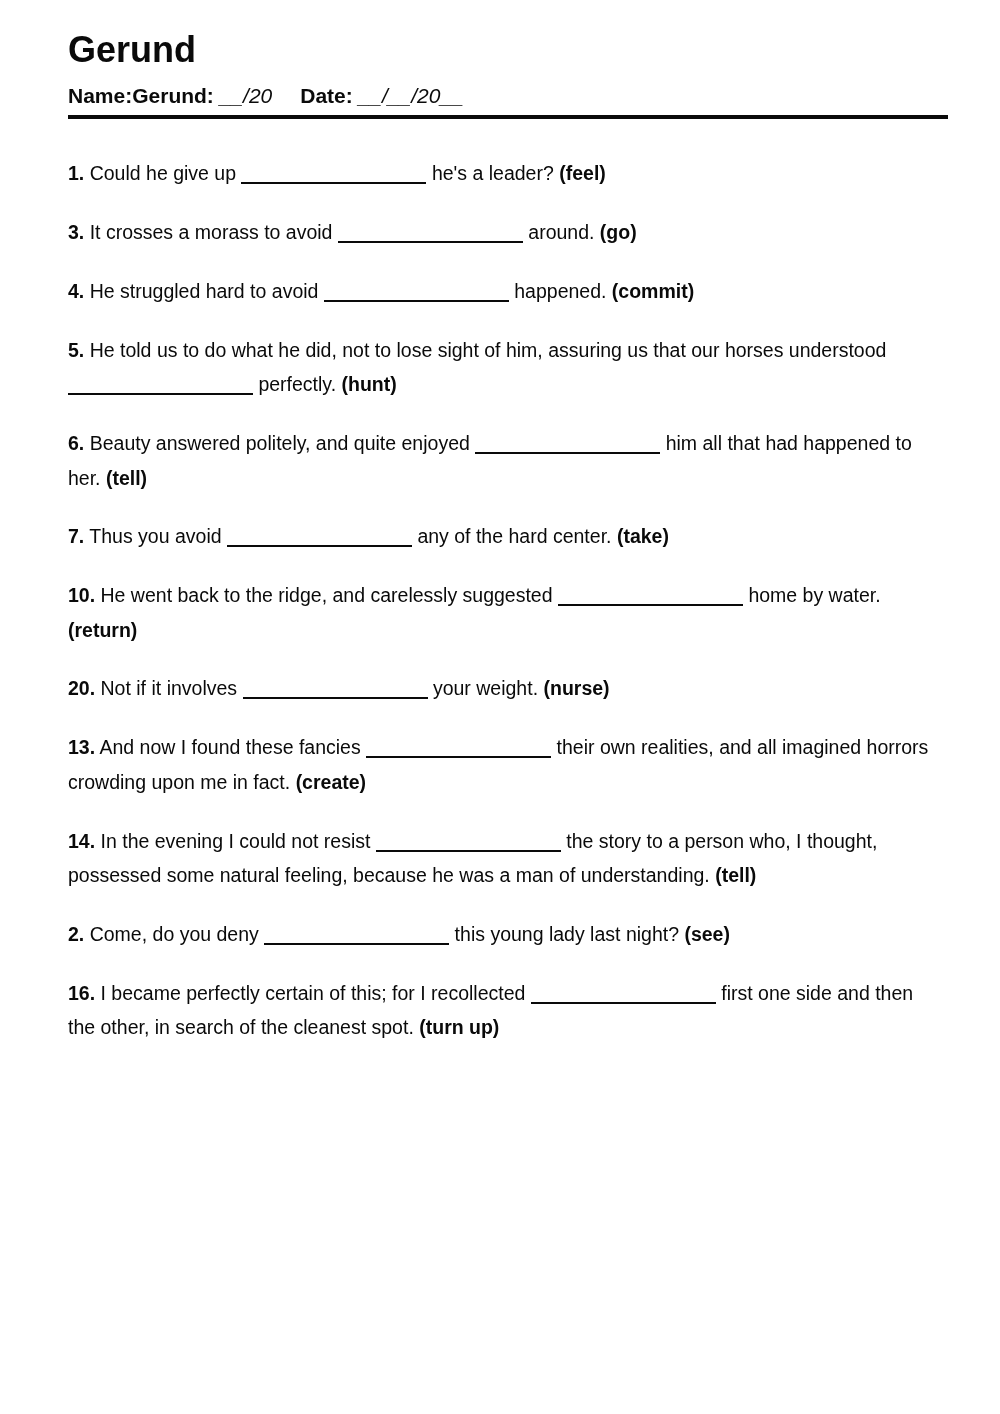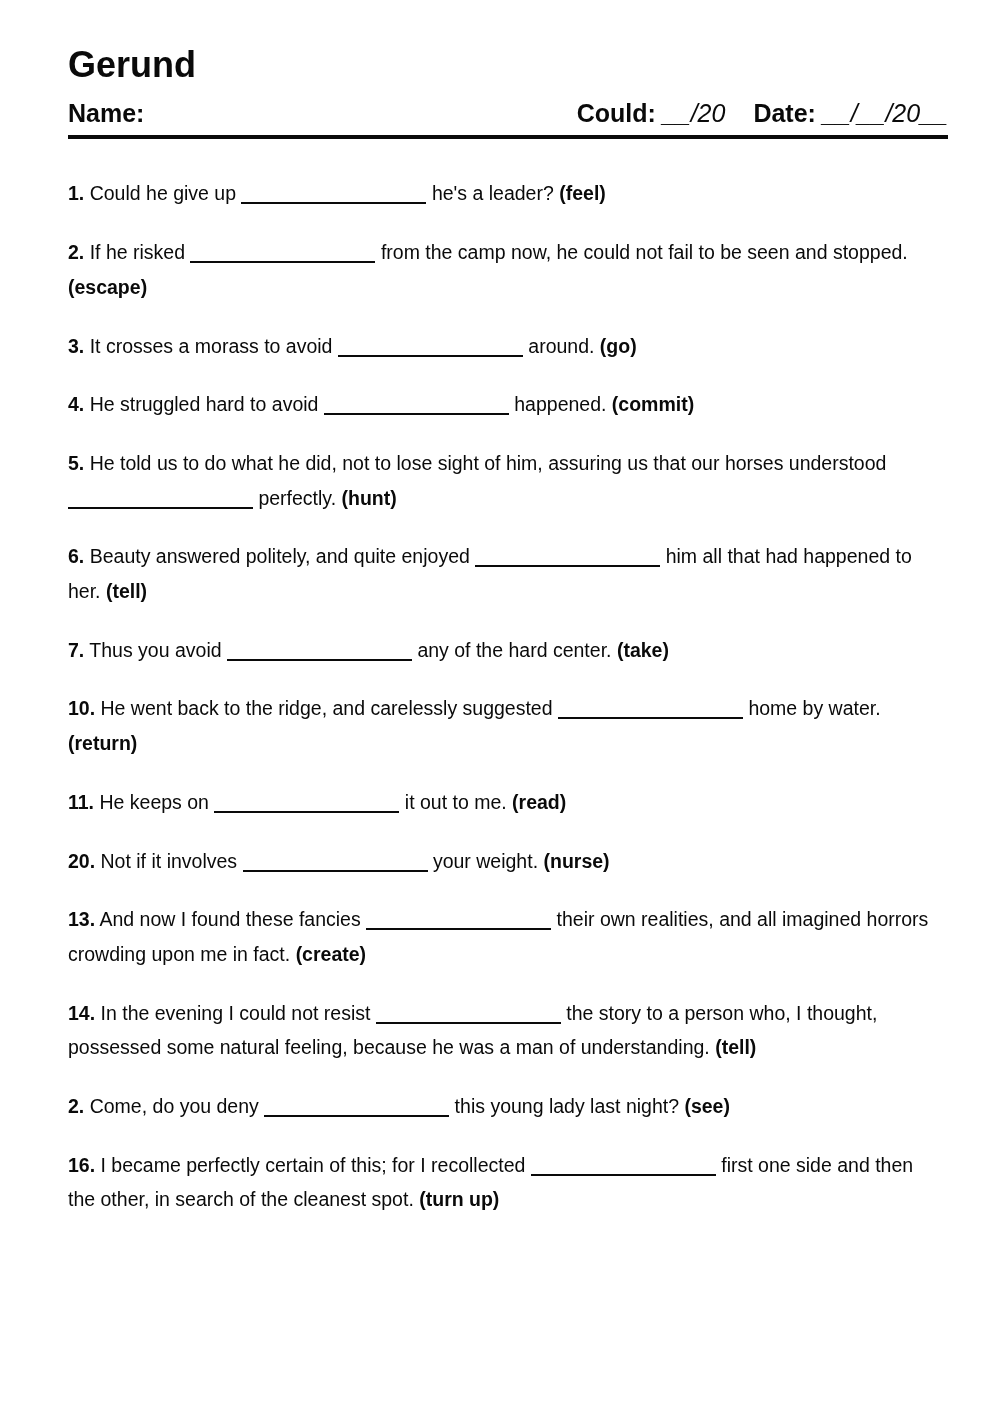--- a/index.html
+++ b/index.html
@@ -11,33 +11,33 @@
     width: 1000px;
     height: 1414px;
     overflow: hidden;
     font-family: "Liberation Sans", sans-serif;
     color: #0a0a0a;
   }
   .page {
     box-sizing: border-box;
     width: 1000px;
     height: 1414px;
-    padding: 44px 52px 0 68px;
+    padding: 29px 52px 0 68px;
   }
   .title {
     font-size: 36px;
     font-weight: 700;
     margin: 0 0 14px 0;
     line-height: 1.15;
   }
   .meta-row {
     display: flex;
-    justify-content: space-between;
+    justify-content: flex-start;
     align-items: baseline;
-    font-size: 25px;
+    font-size: 21px;
   }
   .meta-label { font-weight: 700; }
   .meta-value { font-weight: 400; font-style: italic; }
   .meta-right { white-space: nowrap; }
   .meta-gap { display: inline-block; width: 28px; }
   .divider {
     height: 4px;
     background: #0a0a0a;
     margin-top: 7px;
     margin-bottom: 37px;
@@ -59,44 +59,42 @@
 </style>
 </head>
 <body>
 
 <div class="page">
 
   <h1 class="title">Gerund</h1>
 
   <div class="meta-row">
     <span class="meta-label">Name:</span>
-    <span class="meta-right"><span class="meta-label">Could:</span><span class="meta-value"> __/20</span><span class="meta-gap"></span><span class="meta-label">Date:</span><span class="meta-value"> __/__/20__</span></span>
+    <span class="meta-right"><span class="meta-label">Gerund:</span><span class="meta-value"> __/20</span><span class="meta-gap"></span><span class="meta-label">Date:</span><span class="meta-value"> __/__/20__</span></span>
   </div>
 
   <div class="divider"></div>
 
   <p class="q"><span class="num">1.</span><span> Could he give up </span><span class="blank"></span><span> he's a leader? </span><span class="verb">(feel)</span></p>
 
-  <p class="q"><span class="num">2.</span><span> If he risked </span><span class="blank"></span><span> from the camp now, he could not fail to be seen and stopped. </span><span class="verb">(escape)</span></p>
 
   <p class="q"><span class="num">3.</span><span> It crosses a morass to avoid </span><span class="blank"></span><span> around. </span><span class="verb">(go)</span></p>
 
   <p class="q"><span class="num">4.</span><span> He struggled hard to avoid </span><span class="blank"></span><span> happened. </span><span class="verb">(commit)</span></p>
 
   <p class="q"><span class="num">5.</span><span> He told us to do what he did, not to lose sight of him, assuring us that our horses understood </span><span class="blank"></span><span> perfectly. </span><span class="verb">(hunt)</span></p>
 
   <p class="q"><span class="num">6.</span><span> Beauty answered politely, and quite enjoyed </span><span class="blank"></span><span> him all that had happened to her. </span><span class="verb">(tell)</span></p>
 
   <p class="q"><span class="num">7.</span><span> Thus you avoid </span><span class="blank"></span><span> any of the hard center. </span><span class="verb">(take)</span></p>
 
 
 
   <p class="q"><span class="num">10.</span><span> He went back to the ridge, and carelessly suggested </span><span class="blank"></span><span> home by water. </span><span class="verb">(return)</span></p>
 
-  <p class="q"><span class="num">11.</span><span> He keeps on </span><span class="blank"></span><span> it out to me. </span><span class="verb">(read)</span></p>
 
   <p class="q"><span class="num">20.</span><span> Not if it involves </span><span class="blank"></span><span> your weight. </span><span class="verb">(nurse)</span></p>
 
   <p class="q"><span class="num">13.</span><span> And now I found these fancies </span><span class="blank"></span><span> their own realities, and all imagined horrors crowding upon me in fact. </span><span class="verb">(create)</span></p>
 
   <p class="q"><span class="num">14.</span><span> In the evening I could not resist </span><span class="blank"></span><span> the story to a person who, I thought, possessed some natural feeling, because he was a man of understanding. </span><span class="verb">(tell)</span></p>
 
   <p class="q"><span class="num">2.</span><span> Come, do you deny </span><span class="blank"></span><span> this young lady last night? </span><span class="verb">(see)</span></p>
 
   <p class="q"><span class="num">16.</span><span> I became perfectly certain of this; for I recollected </span><span class="blank"></span><span> first one side and then the other, in search of the cleanest spot. </span><span class="verb">(turn up)</span></p>

